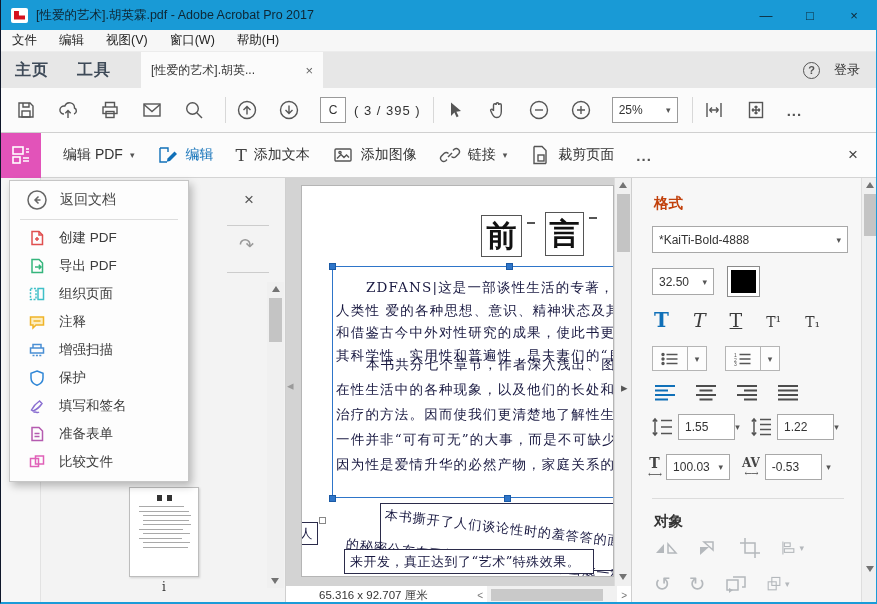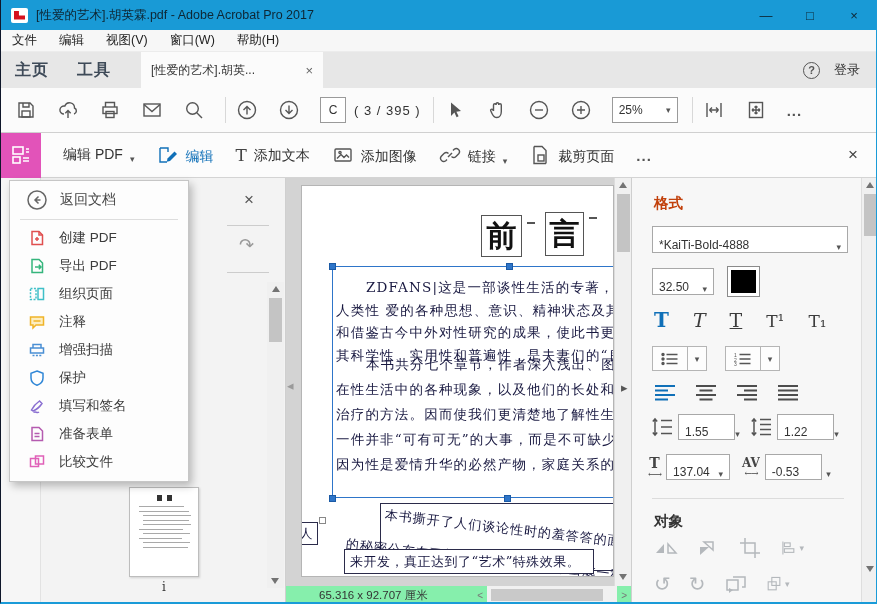--- a/index.html
+++ b/index.html
@@ -35,21 +35,21 @@
   .page-info{font-size:13px;color:#333;letter-spacing:1px;margin-right:12px;white-space:nowrap;}
   .zoom-combo{width:66px;height:26px;border:1px solid #9a9a9a;background:#fff;display:flex;align-items:center;font-size:12px;color:#333;padding:0 6px;margin-right:14px;}
   .zoom-combo .caret{margin-left:auto;}
   .caret{font-size:9px;color:#555;}
   .more-dots{font-size:15px;color:#555;letter-spacing:1px;font-weight:bold;margin-right:10px;}
   
   .edit-toolbar{position:absolute;left:0;top:133px;width:100%;height:45px;background:#fcfcfc;border-bottom:1px solid #d4d4d4;display:flex;align-items:center;}
   .tool-tile{width:40px;height:45px;background:#e253b9;display:flex;align-items:center;justify-content:center;flex:none;}
   .tool-tile svg{stroke:#fff;fill:none;stroke-width:1.6;}
   .et-label{font-size:14px;color:#333;}
-  .et-group{display:flex;align-items:flex-end;gap:7px;margin-left:22px;}
+  .et-group{display:flex;align-items:center;gap:7px;margin-left:22px;}
   .et-blue{color:#1070b8;}
   .et-icon{width:22px;height:22px;}
   .et-icon svg{stroke:#555;fill:none;stroke-width:1.4;}
   .et-icon.blue svg{stroke:#1070b8;}
   .serif-T{font-family:"DejaVu Serif","Liberation Serif",serif;font-size:17px;color:#444;}
   .et-close{margin-left:auto;margin-right:18px;font-size:17px;color:#444;}
   
   .body{position:absolute;left:0;top:178px;width:100%;height:426px;}
   
   .rail{position:absolute;left:0;top:0;width:40px;height:100%;background:#f6f6f6;border-right:1px solid #e2e2e2;}
@@ -92,44 +92,44 @@
   .indent1{text-indent:30px;}
   .slant-box{position:absolute;left:78px;top:317px;width:234px;height:68px;border:1px solid #2b2b4a;}
   .slant-line{position:absolute;font-size:13px;letter-spacing:1px;white-space:nowrap;transform:rotate(6.5deg);transform-origin:left top;}
   .boxed-line{position:absolute;left:-2px;top:363px;width:250px;height:25px;border:1px solid #2b2b4a;background:#fff;font-size:13px;letter-spacing:.5px;display:flex;align-items:center;padding-left:5px;white-space:nowrap;margin-left:44px;}
   .char-box{position:absolute;left:-8px;top:336px;width:24px;height:23px;border:1px solid #2b2b4a;background:#fff;font-size:13px;display:flex;align-items:center;justify-content:center;}
   .char-box-mark{position:absolute;left:17px;top:331px;width:7px;height:7px;border:1px solid #888;background:#fff;}
   .doc-vscroll{position:absolute;left:328px;top:0;width:17px;height:408px;background:#f0f0f0;border-left:1px solid #dcdcdc;}
   .dv-thumb{position:absolute;left:2px;top:16px;width:13px;height:58px;background:#c4c4c4;}
   .collapse-left{position:absolute;left:1px;top:200px;font-size:13px;color:#9a9a9a;}
   .collapse-right{position:absolute;left:335px;top:202px;font-size:13px;color:#555;z-index:5;}
-  .doc-status{position:absolute;left:0;top:408px;width:345px;height:18px;background:#86efac;display:flex;align-items:center;}
+  .doc-status{position:absolute;left:0;top:408px;width:345px;height:18px;background:#ffffff;display:flex;align-items:center;}
   .dims{font-size:11.5px;color:#333;margin-left:33px;white-space:nowrap;}
   .hscroll{margin-left:auto;display:flex;align-items:center;height:100%;}
   .hs-btn{font-size:10px;color:#777;padding:0 4px;}
   .hs-track{width:130px;height:100%;background:#f1f1f1;position:relative;}
   .hs-thumb{position:absolute;left:4px;top:3px;width:112px;height:12px;background:#c9c9c9;}
   
   .tri{width:0;height:0;margin:4px auto;}
   .tri.up{border-left:4px solid transparent;border-right:4px solid transparent;border-bottom:6px solid #737373;}
   .tri.down{border-left:4px solid transparent;border-right:4px solid transparent;border-top:6px solid #737373;}
   
   .format-panel{position:absolute;left:630px;top:0;width:247px;height:426px;background:#f7f7f7;border-left:1px solid #cfcfcf;}
   .fp-title{position:absolute;left:22px;top:16px;font-size:14.5px;font-weight:bold;color:#c2410c;}
-  .combo{border:1px solid #a8a8a8;background:#fff;display:flex;align-items:flex-end;font-size:12px;color:#333;padding:0 6px;height:27px;}
+  .combo{border:1px solid #a8a8a8;background:#fff;display:flex;align-items:center;font-size:12px;color:#333;padding:0 6px;height:27px;}
   .combo .caret{margin-left:auto;padding-left:5px;}
   .fp-font{position:absolute;left:20px;top:48px;width:196px;}
   .fp-size{position:absolute;left:20px;top:90px;width:62px;}
   .swatch{position:absolute;left:95px;top:88px;width:33px;height:31px;border:1px solid #8a8a8a;background:#fff;padding:3px;}
   .swatch i{display:block;width:100%;height:100%;background:#000;}
   .t-row{position:absolute;left:22px;top:130px;width:200px;display:flex;gap:24px;align-items:baseline;font-family:"DejaVu Serif","Liberation Serif",serif;}
   .t-b{font-size:20px;font-weight:bold;color:#1070b8;}
   .t-i{font-size:19px;font-style:italic;color:#3c3c3c;}
   .t-u{font-size:19px;text-decoration:underline;color:#3c3c3c;}
-  .t-s{font-size:17px;color:#3c3c3c;}
+  .t-s{font-size:14px;color:#3c3c3c;}
   .list-row{position:absolute;left:20px;top:168px;display:flex;gap:18px;}
   .split-btn{display:flex;}
   .sb-main{width:36px;height:25px;border:1px solid #b5b5b5;background:#fdfdfd;display:flex;align-items:center;justify-content:center;}
   .sb-caret{width:19px;height:25px;border:1px solid #b5b5b5;border-left:none;background:#fdfdfd;display:flex;align-items:center;justify-content:center;}
   .align-row{position:absolute;left:22px;top:206px;display:flex;gap:19px;}
   .align-ic{width:22px;height:18px;}
   .spacing-row{position:absolute;left:18px;top:236px;display:flex;align-items:center;}
   .scale-row{position:absolute;left:16px;top:276px;display:flex;align-items:center;}
   .sp-ic{width:24px;height:24px;margin-right:4px;}
   .sp-ic svg{stroke:#555;fill:none;stroke-width:1.5;}
@@ -638,21 +638,21 @@
           <span class="caret">▾</span>
         </div>
       </div>
 
       <div class="scale-row">
         <span class="tw-ic">
           <b>T</b>
             <span>←→</span>
         </span>
         <div class="combo med">
-          <span>137.04</span>
+          <span>100.03</span>
           <span class="caret">▾</span>
         </div>
         <span class="tw-ic" style="margin-left:12px">
           <b style="font-size:12px">AV</b>
             <span>←→</span>
         </span>
         <div class="combo small">
           <span>-0.53</span>
           <span class="caret">▾</span>
         </div>

